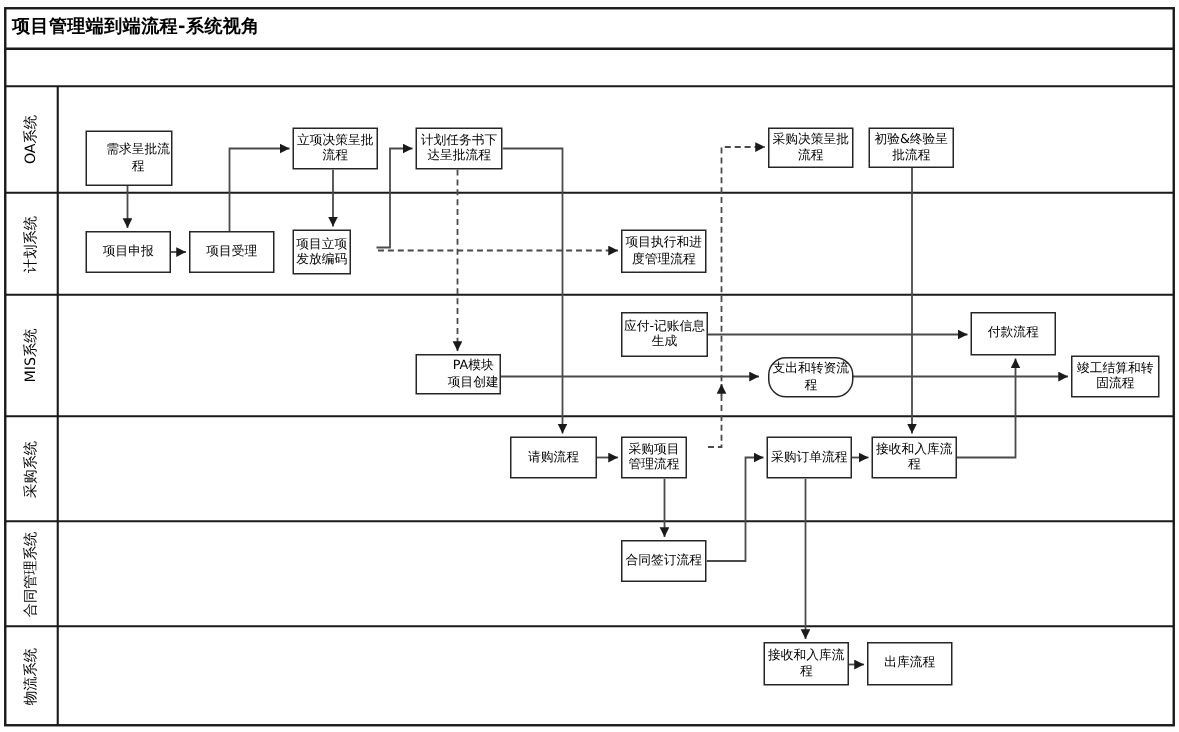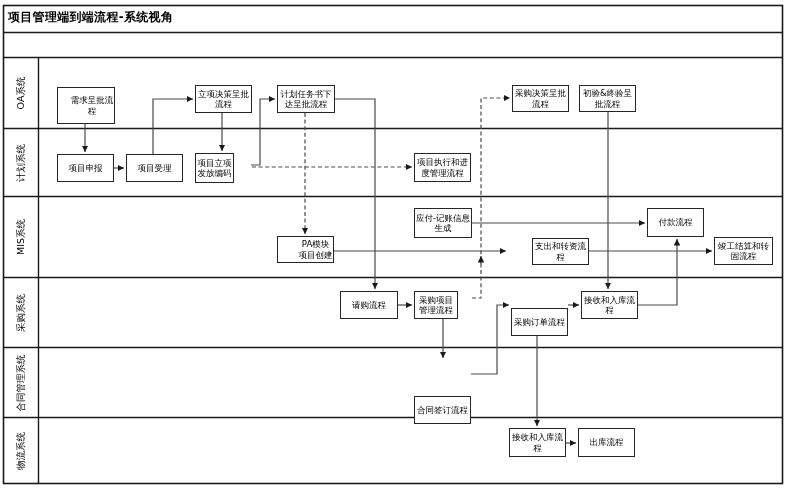--- a/index.html
+++ b/index.html
@@ -79,24 +79,24 @@
       <div class="node" style="left: 195px; top: 85px; width: 57px; height: 28px;">立项决策呈批流程</div>
       <div class="node" style="left: 277px; top: 85px; width: 58px; height: 28px;">计划任务书下达呈批流程</div>
       <div class="node" style="left: 512px; top: 85px; width: 57px; height: 27px;">采购决策呈批流程</div>
       <div class="node" style="left: 579px; top: 85px; width: 57px; height: 27px;">初验&amp;终验呈批流程</div>
       <div class="node" style="left: 57px; top: 154px; width: 57px; height: 28px;">项目申报</div>
       <div class="node" style="left: 126px; top: 154px; width: 57px; height: 28px;">项目受理</div>
       <div class="node" style="left: 195px; top: 153px; width: 39px; height: 30px;">项目立项发放编码</div>
       <div class="node" style="left: 414px; top: 153px; width: 57px; height: 29px;">项目执行和进度管理流程</div>
       <div class="node" style="left: 277px; top: 236px; width: 57px; height: 27px; padding-left: 20px;">PA模块项目创建</div>
       <div class="node" style="left: 414px; top: 208px; width: 58px; height: 30px;">应付-记账信息生成</div>
-      <div class="node" style="left: 532px; top: 238px; width: 57px; height: 27px;">支出和转资流程</div>
+      <div class="node" style="left: 512px; top: 238px; width: 57px; height: 27px; border-radius: 12px;">支出和转资流程</div>
       <div class="node" style="left: 647px; top: 208px; width: 57px; height: 29px;">付款流程</div>
       <div class="node" style="left: 714px; top: 237px; width: 59px; height: 28px;">竣工结算和转固流程</div>
       <div class="node" style="left: 340px; top: 291px; width: 58px; height: 28px;">请购流程</div>
       <div class="node" style="left: 414px; top: 291px; width: 44px; height: 28px;">采购项目管理流程</div>
-      <div class="node" style="left: 511px; top: 308px; width: 57px; height: 28px;">采购订单流程</div>
+      <div class="node" style="left: 511px; top: 291px; width: 57px; height: 28px;">采购订单流程</div>
       <div class="node" style="left: 581px; top: 291px; width: 57px; height: 28px;">接收和入库流程</div>
-      <div class="node" style="left: 414px; top: 360px; width: 57px; height: 28px; margin-top: 36px;">合同签订流程</div>
+      <div class="node" style="left: 414px; top: 360px; width: 57px; height: 28px;">合同签订流程</div>
       <div class="node" style="left: 509px; top: 428px; width: 57px; height: 29px;">接收和入库流程</div>
       <div class="node" style="left: 578px; top: 428px; width: 57px; height: 29px;">出库流程</div>
     </div>
 </div>
 
 </body></html>

